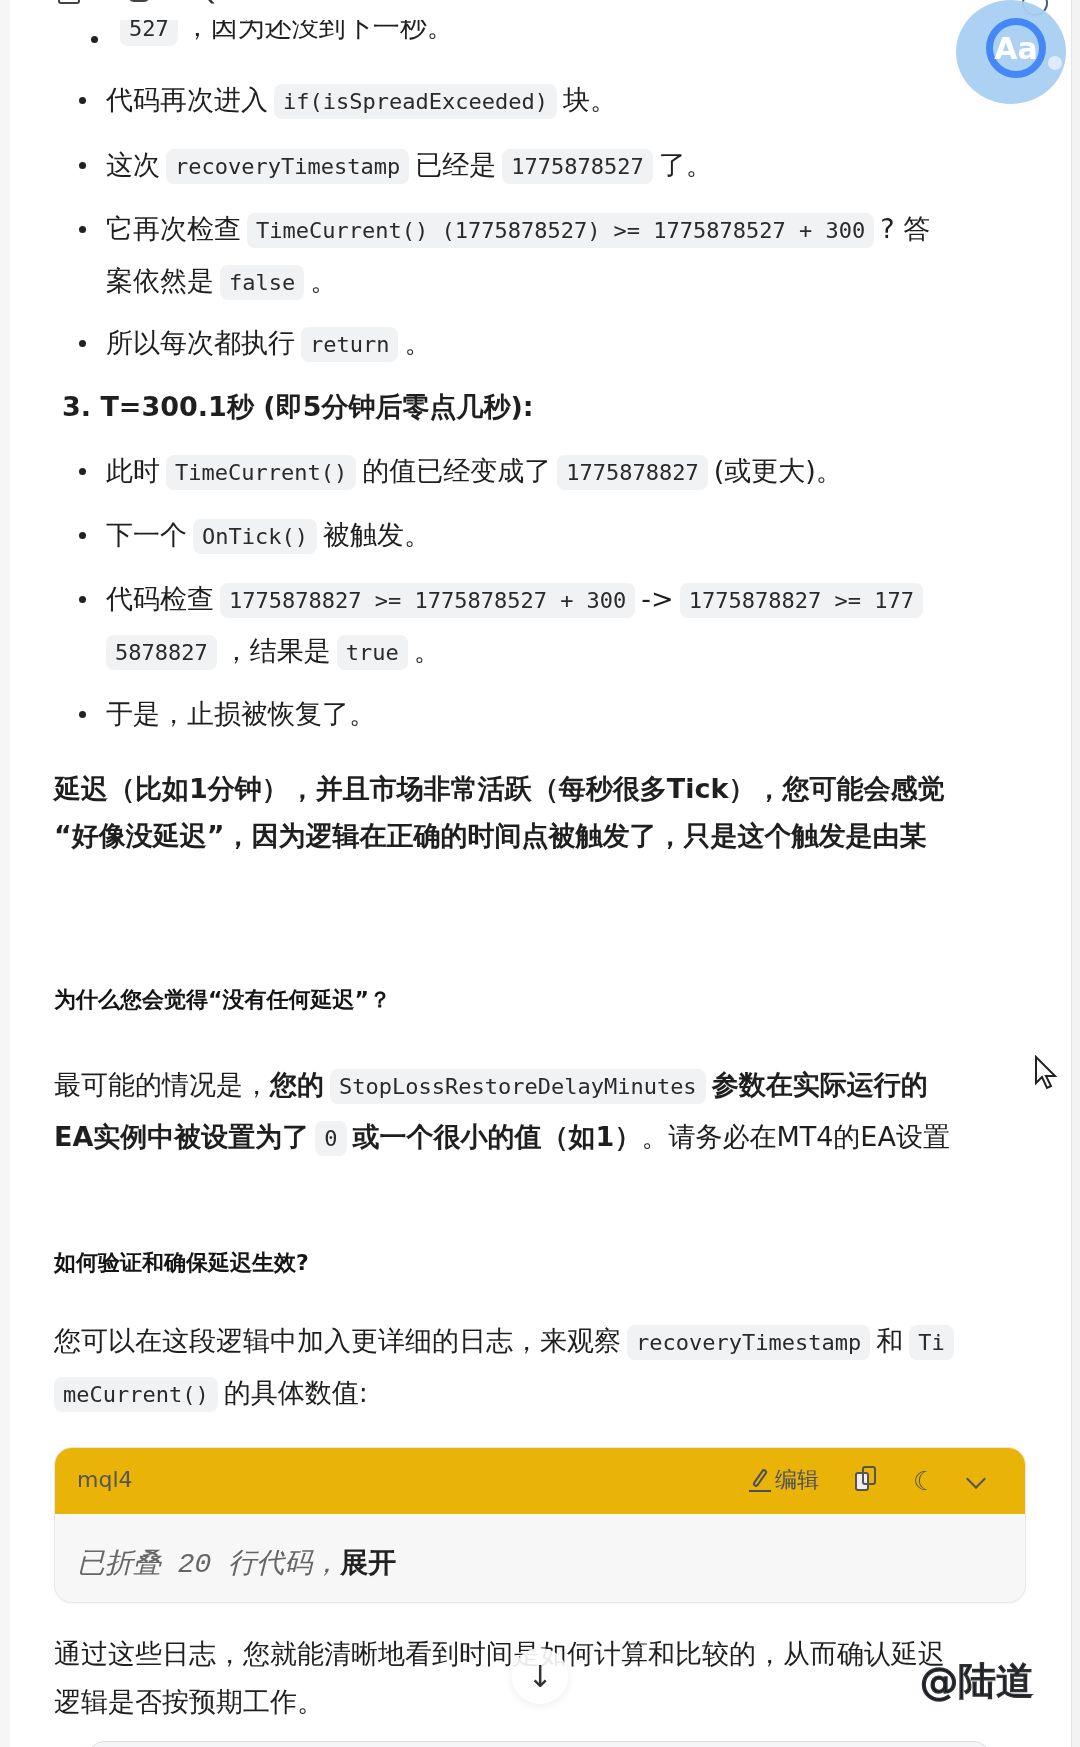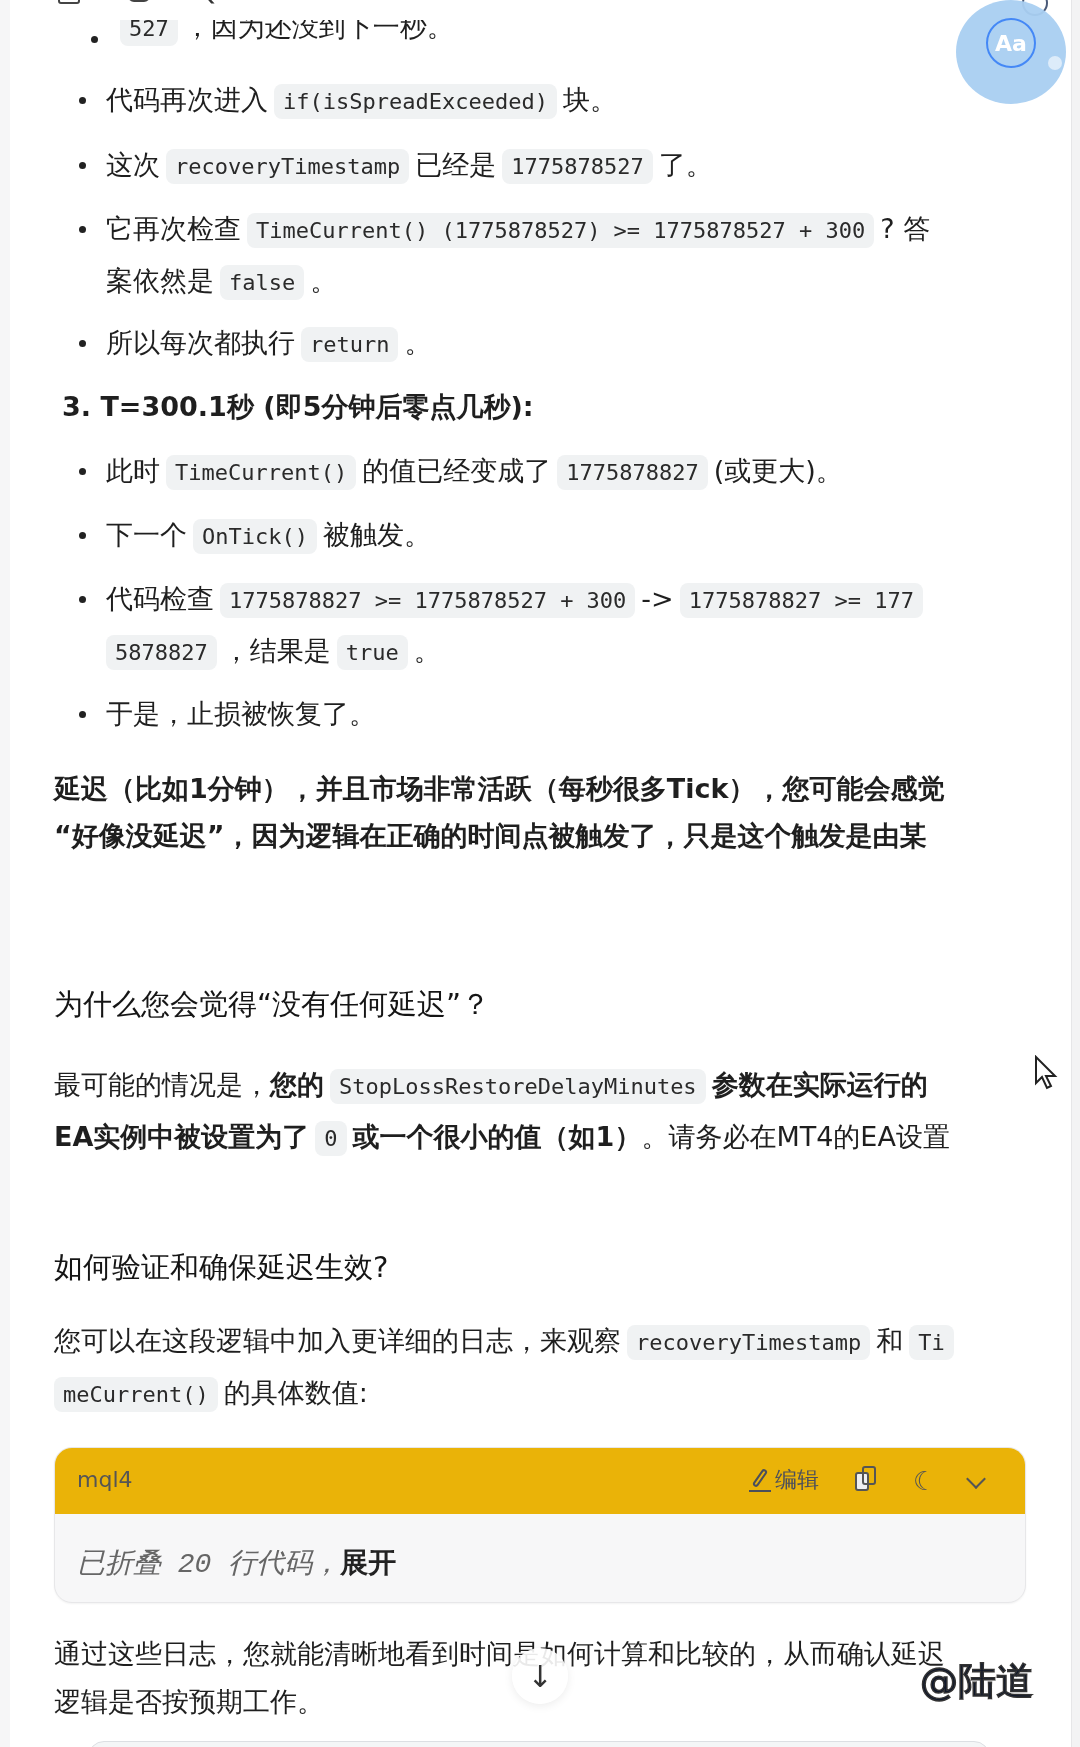--- a/index.html
+++ b/index.html
@@ -12,36 +12,36 @@
   .left-strip { position: absolute; left: 0; top: 0; width: 10px; height: 1747px; background: #f6f6f7; }
   .right-strip { position: absolute; right: 0; top: 0; width: 8px; height: 1747px; background: #f3f3f4; border-left: 1px solid #e6e6e8; }
 
   .topbar { position: absolute; top: -22px; left: 10px; right: 8px; height: 30px; }
   .topbar .sidebar-icon { position: absolute; left: 48px; top: 8px; width: 22px; height: 18px; border: 2px solid #444; border-radius: 3px; box-sizing: border-box; }
   .topbar .chat-icon { position: absolute; left: 118px; top: 8px; width: 22px; height: 16px; border: 2px solid #444; border-radius: 6px; box-sizing: border-box; }
   .topbar .model-name { position: absolute; left: 186px; top: -4px; font-size: 28px; color: #333; }
   .topbar .top-circle { position: absolute; left: 1012px; top: 12px; width: 26px; height: 26px; border: 2px solid #4a5a78; border-radius: 50%; box-sizing: border-box; }
 
   .aa-badge { position: absolute; left: 956px; top: 0px; width: 110px; height: 104px; border-radius: 50%; background: #a9cff2; opacity: 0.95; }
-  .aa-badge .ring { position: absolute; left: 30px; top: 18px; width: 46px; height: 46px; border: 2px solid #3b82f6; border-radius: 50%; box-sizing: content-box; display:flex; align-items:center; justify-content:center; color:#fff; font-size: 22px; font-weight: bold; }
+  .aa-badge .ring { position: absolute; left: 30px; top: 18px; width: 46px; height: 46px; border: 7px solid #3b82f6; border-radius: 50%; box-sizing: content-box; display:flex; align-items:center; justify-content:center; color:#fff; font-size: 30px; font-weight: bold; }
   .aa-badge .handle { position: absolute; left: 92px; top: 56px; width: 14px; height: 14px; border-radius: 50%; background: #dcebfa; }
 
   .content { position: absolute; left: 54px; top: 0; width: 970px; }
   .para { font-size: 27px; line-height: 50px; margin: 0; }
   .bold { font-weight: bold; }
   code {
     font-family: "DejaVu Sans Mono", "Liberation Mono", monospace;
     font-size: 22px; background: #f0f2f3; color: #2a2a2a;
     border-radius: 8px; padding: 5px 9px; margin: 0 6px;
   }
   .bullet-item { position: absolute; left: 52px; width: 930px; font-size: 27px; line-height: 50px; }
   .bullet-item::before { content: ""; position: absolute; left: -27px; top: 22px; width: 7px; height: 7px; border-radius: 50%; background: #222; }
   .abs { position: absolute; }
 
-  h3 { position: absolute; margin: 0; font-size: 29px; font-weight: normal; left: 0; color: #151515; }
+  h3 { position: absolute; margin: 0; font-size: 22px; font-weight: bold; left: 0; color: #151515; }
 
   .codeblock { position: absolute; left: 0; top: 1447px; width: 970px; height: 154px; border-radius: 18px; border: 1px solid #e7e7e9; background: #f7f7f8; overflow: hidden; box-shadow: 0 1px 2px rgba(0,0,0,0.05); }
   .codeblock .cb-head { height: 66px; background: #eab308; position: relative; }
   .codeblock .lang { position: absolute; left: 22px; top: 19px; font-size: 22px; color: #555; }
   .codeblock .edit-btn { position: absolute; left: 694px; top: 17px; font-size: 22px; color: #4b4f5c; display:flex; align-items:center; gap:4px; }
   .codeblock .pencil { display:inline-block; width: 22px; height: 24px; position: relative; }
   .codeblock .pencil::before { content:""; position:absolute; left: 8px; top: 0px; width: 6px; height: 20px; border: 2px solid #4b4f5c; border-radius: 3px; transform: rotate(35deg); box-sizing: border-box; }
   .codeblock .pencil::after { content:""; position:absolute; left: 0; top: 22px; width: 22px; height: 2px; background:#4b4f5c; }
   .codeblock .copy-icon { position: absolute; left: 800px; top: 18px; width: 22px; height: 26px; }
   .codeblock .copy-icon::before { content:""; position:absolute; left:0; top:6px; width: 14px; height: 19px; border: 2px solid #555; border-radius: 3px; box-sizing: border-box; background:#efeff1; }

